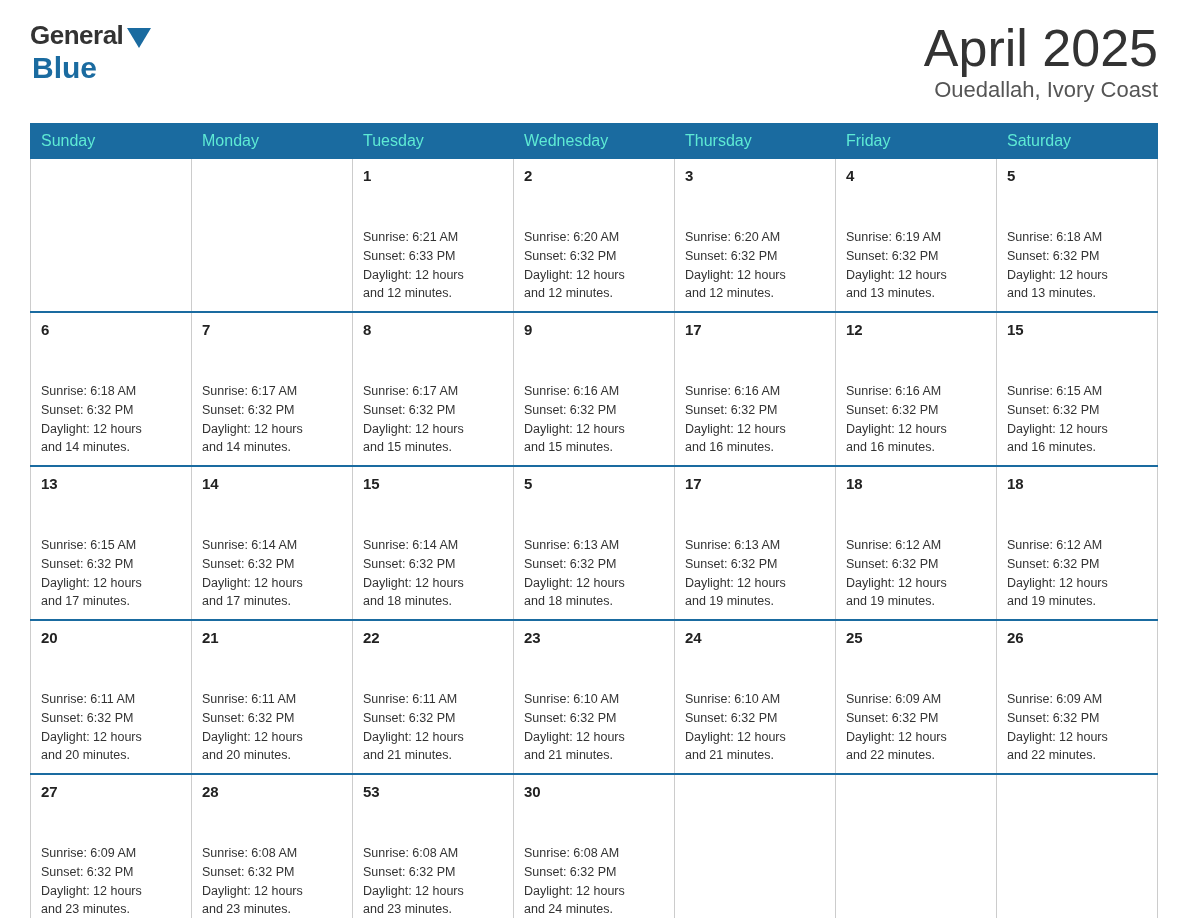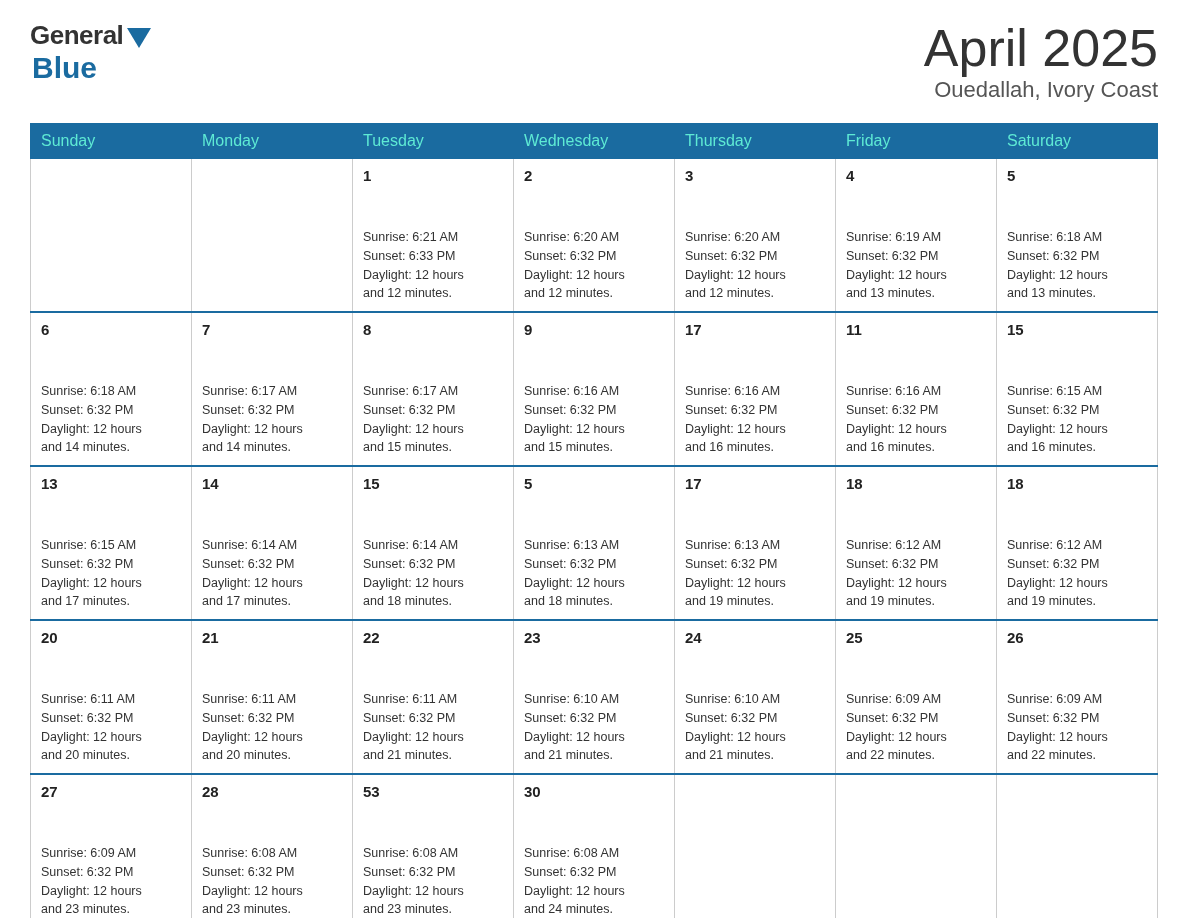--- a/index.html
+++ b/index.html
@@ -201,21 +201,21 @@
 and 15 minutes.</div>
         </td>
         <td>
           <span class="day-num">17</span>
           <div class="day-info" style="white-space: pre-line;">Sunrise: 6:16 AM
 Sunset: 6:32 PM
 Daylight: 12 hours
 and 16 minutes.</div>
         </td>
         <td>
-          <span class="day-num">11</span>
+          <span class="day-num">12</span>
           <div class="day-info" style="white-space: pre-line;">Sunrise: 6:16 AM
 Sunset: 6:32 PM
 Daylight: 12 hours
 and 16 minutes.</div>
         </td>
         <td>
           <span class="day-num">15</span>
           <div class="day-info" style="white-space: pre-line;">Sunrise: 6:15 AM
 Sunset: 6:32 PM
 Daylight: 12 hours

